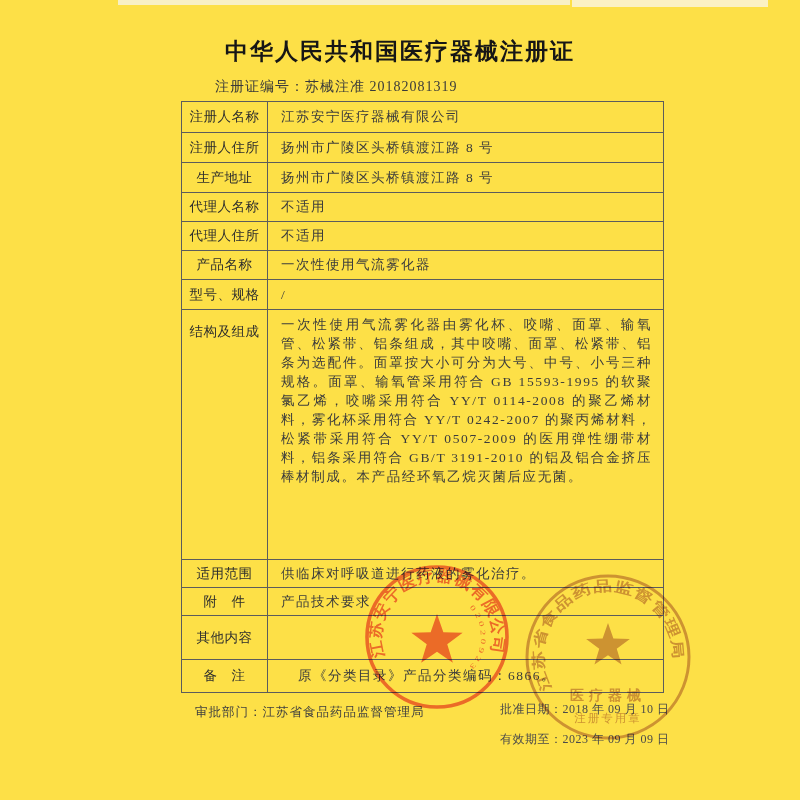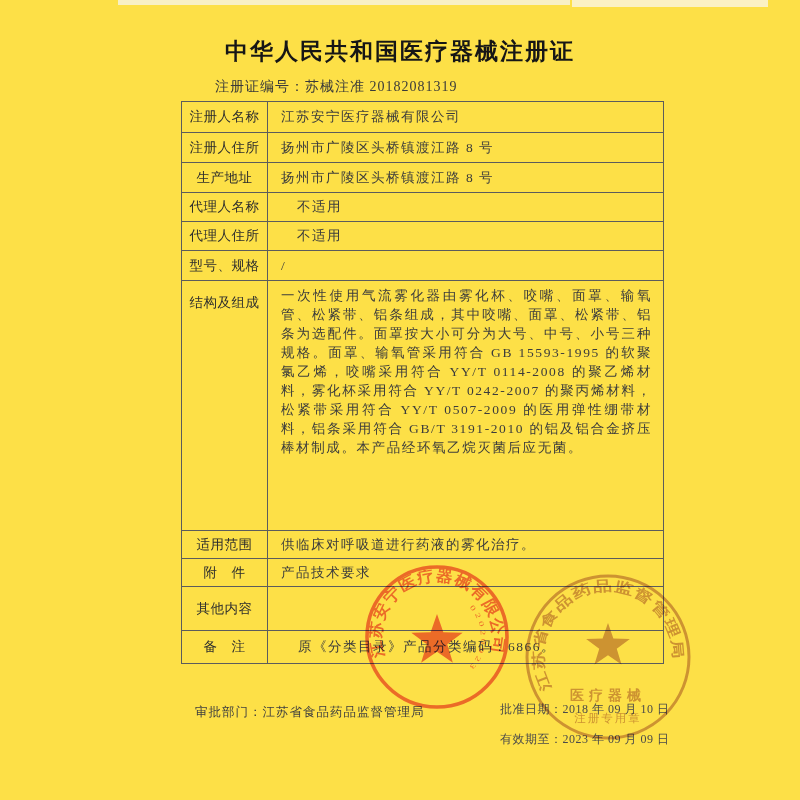--- a/index.html
+++ b/index.html
@@ -20,21 +20,21 @@
                 border:1px solid #5c5c5c; background:rgba(255,255,255,0);margin-left:6px; }
   .trow { display:flex; border-top:1px solid #5c5c5c; }
   .trow:first-child { border-top:none; }
   .tlabel { width:86px; flex:0 0 86px; border-right:1px solid #5c5c5c;
             display:flex; align-items:center; justify-content:center;
             font-size:13.5px; color:#2d2d2d; letter-spacing:.5px; }
   .tvalue { flex:1; display:flex; align-items:center; padding-left:13px;
             font-size:13.5px; color:#3c3c3c; letter-spacing:1.5px; }
 
   .r0,.r1,.r2 { height:30px; }
-  .r3,.r4,.r5 { height:29px;gap:16px; }
+  .r3,.r4,.r5 { height:29px; }
   .r6 { height:30px; }
   .r7 { height:250px; }
   .r8 { height:28px; }
   .r9 { height:28px;justify-content:space-between; }
   .r10 { height:44px;gap:20px; }
   .r11 { height:33px;gap:17px; }
 
   .r7 .tlabel { align-items:flex-start; padding-top:13px; }
   .r7 .tvalue { display:block; padding:5px 11px 0 13px; line-height:19px;
                 text-align:justify; text-justify:inter-character; letter-spacing:1.6px;font-family:Liberation Serif, serif; }
@@ -74,20 +74,24 @@
       <div class="tlabel">生产地址</div>
       <div class="tvalue">扬州市广陵区头桥镇渡江路 8 号</div>
     </div>
     <div class="trow r3">
       <div class="tlabel">代理人名称</div>
       <div class="tvalue">不适用</div>
     </div>
     <div class="trow r4">
       <div class="tlabel">代理人住所</div>
       <div class="tvalue">不适用</div>
+    </div>
+    <div class="trow r5">
+      <div class="tlabel">产品名称</div>
+      <div class="tvalue">一次性使用气流雾化器</div>
     </div>
     <div class="trow r6">
       <div class="tlabel">型号、规格</div>
       <div class="tvalue">/</div>
     </div>
     <div class="trow r7">
       <div class="tlabel">结构及组成</div>
       <div class="tvalue">一次性使用气流雾化器由雾化杯、咬嘴、面罩、输氧管、松紧带、铝条组成，其中咬嘴、面罩、松紧带、铝条为选配件。面罩按大小可分为大号、中号、小号三种规格。面罩、输氧管采用符合 GB 15593-1995 的软聚氯乙烯，咬嘴采用符合 YY/T 0114-2008 的聚乙烯材料，雾化杯采用符合 YY/T 0242-2007 的聚丙烯材料，松紧带采用符合 YY/T 0507-2009 的医用弹性绷带材料，铝条采用符合 GB/T 3191-2010 的铝及铝合金挤压棒材制成。本产品经环氧乙烷灭菌后应无菌。</div>
     </div>
     <div class="trow r8">

